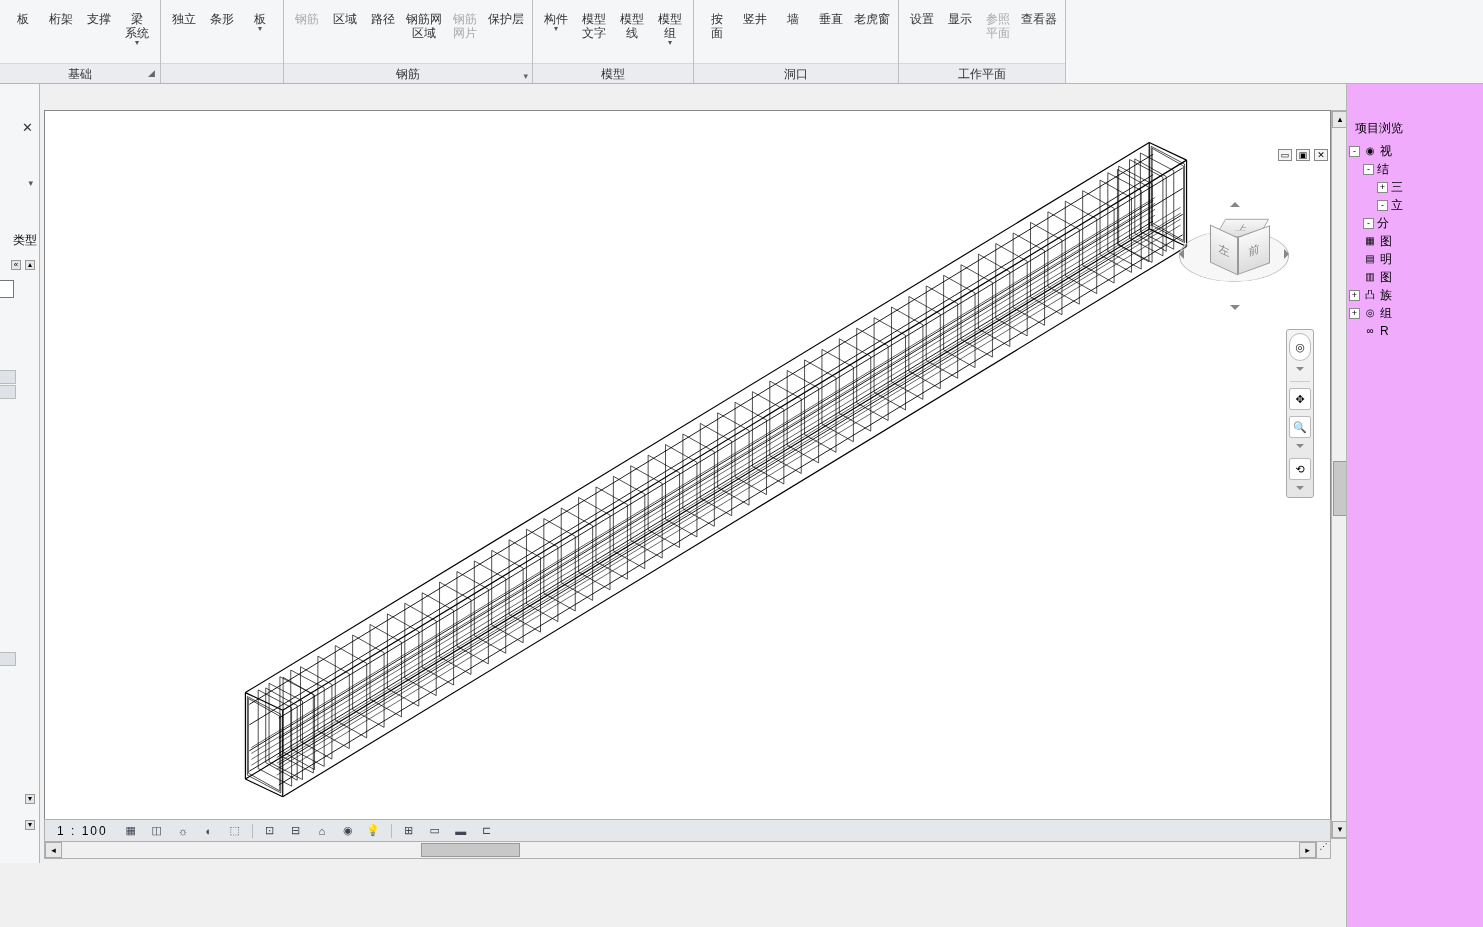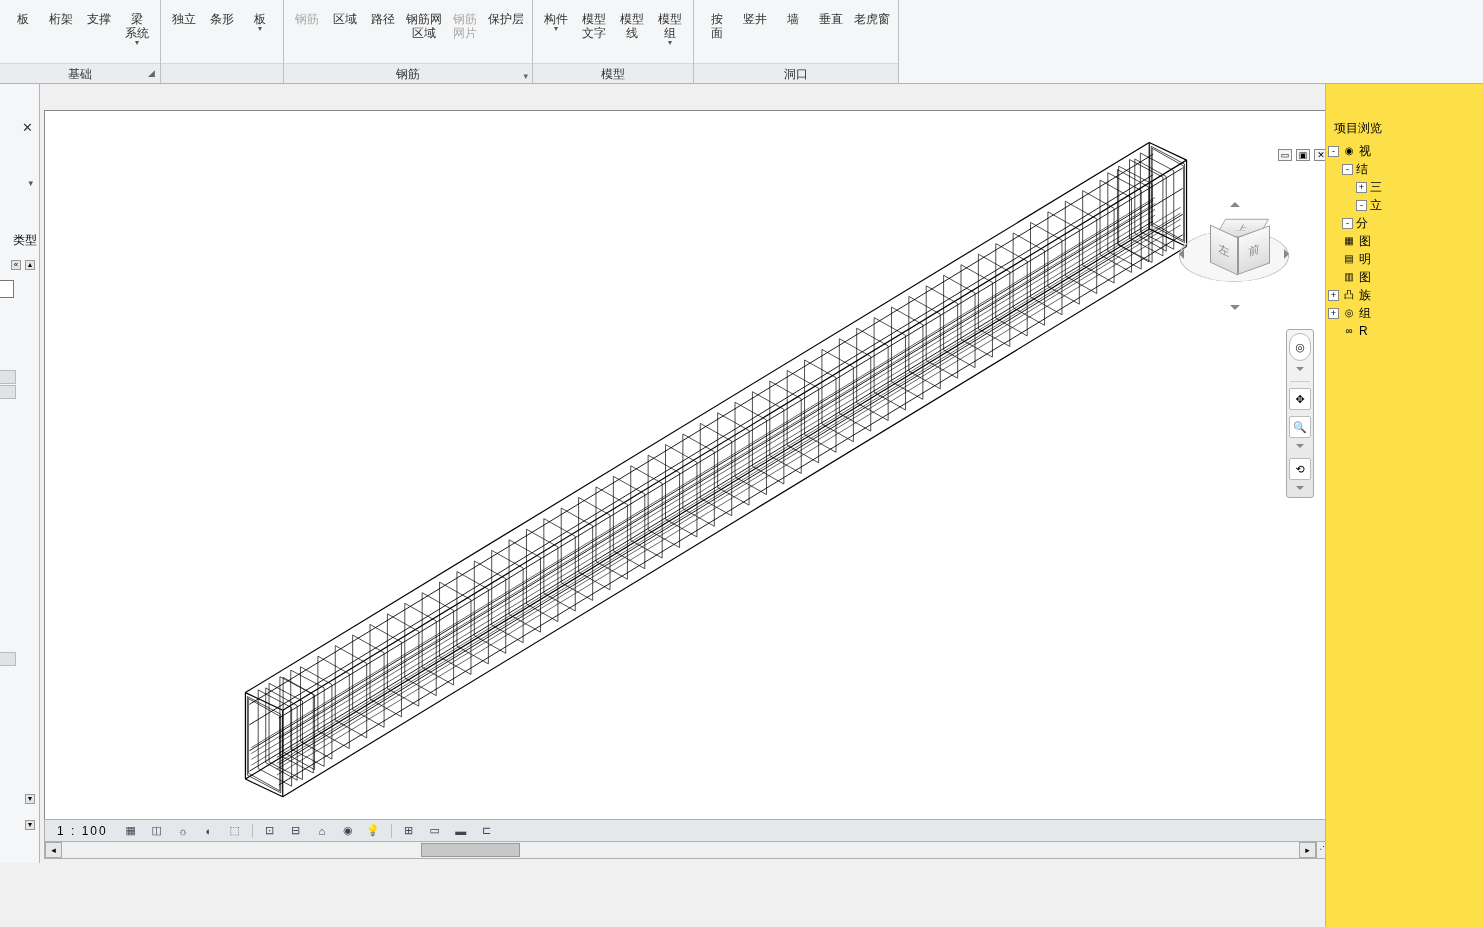--- a/index.html
+++ b/index.html
@@ -72,21 +72,21 @@
 .vscroll .track { flex:1; position:relative;}
 .vscroll .thumb { position:absolute; top:48%; height:8%; left:1px; right:1px; background:#c8c8c8; border:1px solid #999;}
 
 
 .view-bar { position:absolute; left:44px; right:152px; bottom:86px; height:22px; background:#e5e8eb; border:1px solid #b0b0b0; border-bottom:none; display:flex; align-items:center; padding:0 6px; gap:8px;}
 .view-bar .scale { font-size:12px; padding:0 6px; letter-spacing:2px;}
 .view-bar .vicon { width:18px; height:16px; border:1px solid transparent; font-size:11px; display:flex; align-items:center; justify-content:center; cursor:pointer; color:#445;}
 .view-bar .sep { width:1px; height:14px; background:#bbb;}
 
 
-.right-panel { position:absolute; top:84px; right:0; width:158px; bottom:0; background:#fde047; border-left:1px solid #b5b5b5;}
+.right-panel { position:absolute; top:84px; right:0; width:137px; bottom:0; background:#f0abfc; border-left:1px solid #b5b5b5;}
 .right-panel .title { position:absolute; top:36px; left:8px; font-size:12px;}
 .tree { position:absolute; top:58px; left:2px; right:0; font-size:12px; line-height:18px;}
 .tree .tn { display:flex; align-items:center; white-space:nowrap; overflow:hidden;}
 .tree .tog { width:11px; height:11px; border:1px solid #888; font-size:9px; line-height:9px; text-align:center; margin-right:3px; background:#fff; cursor:pointer;}
 .tree .ticon { width:14px; height:12px; margin-right:3px; display:inline-flex; align-items:center; justify-content:center; font-size:10px;}
 .tree .ind { display:inline-block;}
 </style>
 </head>
 <body>
 
@@ -208,20 +208,42 @@
           <div class="rbtn">
             <div class="ricon"></div>
             <div class="rlabel">垂直</div>
           </div>
           <div class="rbtn">
             <div class="ricon"></div>
             <div class="rlabel">老虎窗</div>
           </div>
         </div>
         <div class="group-name">洞口</div>
+      </div>
+      <div class="ribbon-group">
+        <div class="group-items">
+          <div class="rbtn">
+            <div class="ricon"></div>
+            <div class="rlabel">设置</div>
+          </div>
+          <div class="rbtn">
+            <div class="ricon"></div>
+            <div class="rlabel">显示</div>
+          </div>
+          <div class="rbtn disabled">
+            <div class="ricon"></div>
+            <div class="rlabel">参照
+平面</div>
+          </div>
+          <div class="rbtn">
+            <div class="ricon"></div>
+            <div class="rlabel">查看器</div>
+          </div>
+        </div>
+        <div class="group-name">工作平面</div>
       </div>
     </div>
   <span class="qat-launcher">◢</span>
 </div>
 
 <div class="left-panel">
   <span class="close">✕</span>
   <span class="dd">▾</span>
   <span class="hdr">类型</span>
   <span class="expand-top">▴</span>

